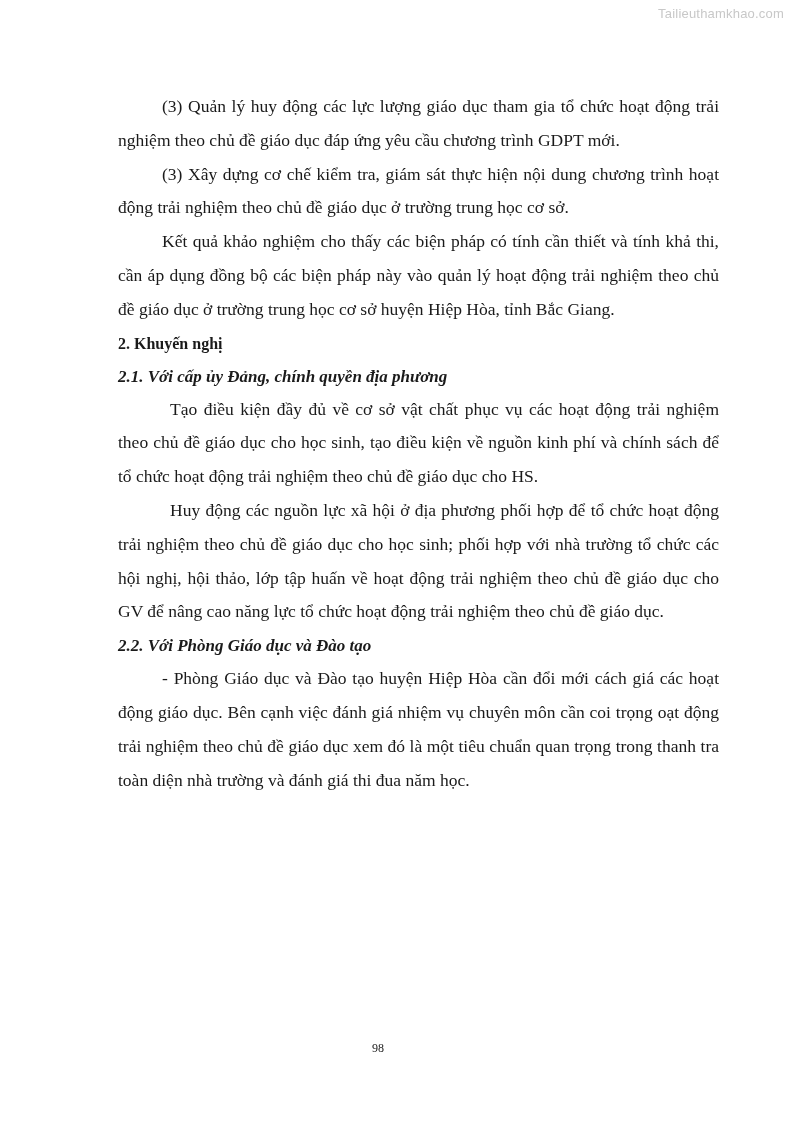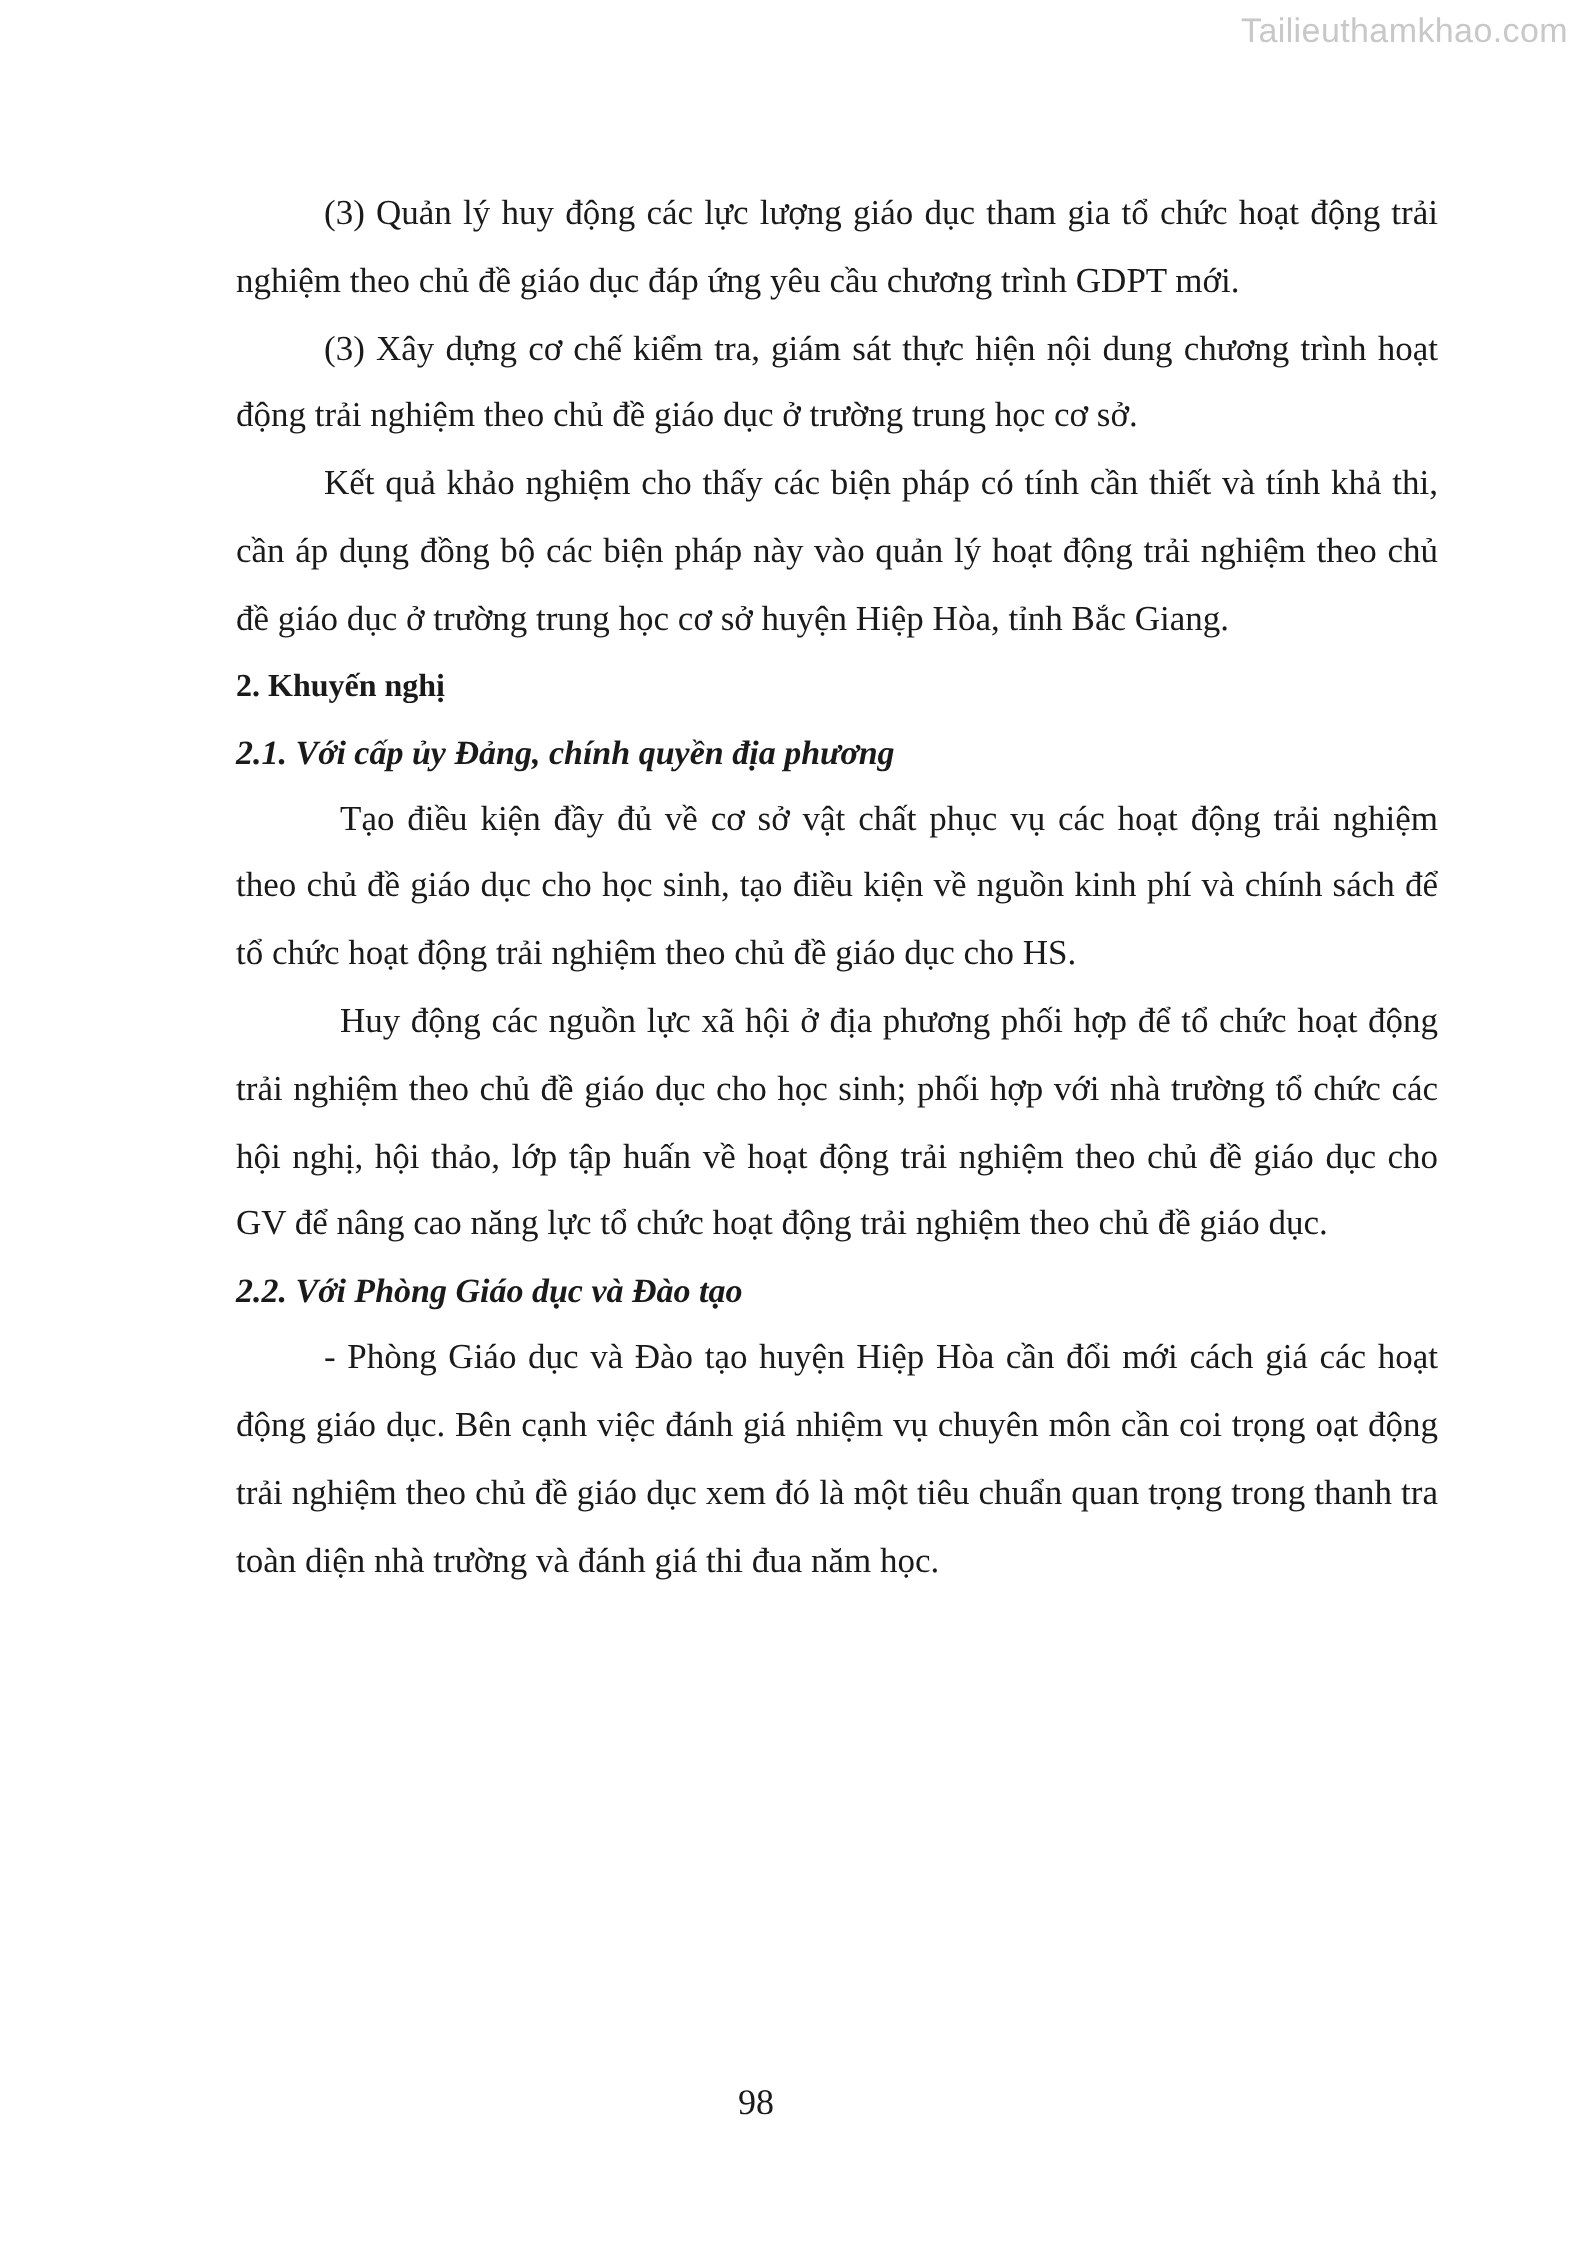--- a/index.html
+++ b/index.html
@@ -1,24 +1,24 @@
 <!DOCTYPE html>
 <html><head>
 <meta charset="utf-8">
 <style>
   html, body { margin: 0; padding: 0; background: #ffffff; }
   body { width: 794px; height: 1123px; position: relative; overflow: hidden; font-family: "Liberation Serif", serif; color: #1a1a1a; }
-  .watermark { position: absolute; top: 6px; right: 10px; font-family: "Liberation Sans", sans-serif; font-size: 17px; color: #c8c8c8; letter-spacing: 0.2px; }
+  .watermark { position: absolute; top: 6px; right: 10px; font-family: "Liberation Sans", sans-serif; font-size: 13px; color: #c8c8c8; letter-spacing: 0.2px; }
   .page { position: absolute; left: 118px; top: 90px; width: 601px; }
   .p { font-size: 17.5px; line-height: 33.8px; text-align: justify; margin: 0; }
   .indent1 { text-indent: 44px; }
   .indent2 { text-indent: 52px; }
   .h2 { font-size: 16px; font-weight: bold; line-height: 33px; margin: 0; }
   .h3 { font-size: 17px; font-weight: bold; font-style: italic; line-height: 33px; margin: 0; }
-  .pagenum { position: absolute; top: 1041px; left: 0; width: 756px; text-align: center; font-size: 18px; font-family: "Liberation Serif", serif; }
+  .pagenum { position: absolute; top: 1041px; left: 0; width: 756px; text-align: center; font-size: 12px; font-family: "Liberation Serif", serif; }
 </style>
 </head>
 <body>
 
 <div class="watermark">Tailieuthamkhao.com</div>
 
 <div class="page">
   <p class="p indent1">(3) Quản lý huy động các lực lượng giáo dục tham gia tổ chức hoạt động trải nghiệm theo chủ đề giáo dục đáp ứng yêu cầu chương trình GDPT mới.</p>
   <p class="p indent1">(3) Xây dựng cơ chế kiểm tra, giám sát thực hiện nội dung chương trình hoạt động trải nghiệm theo chủ đề giáo dục ở trường trung học cơ sở.</p>
   <p class="p indent1">Kết quả khảo nghiệm cho thấy các biện pháp có tính cần thiết và tính khả thi, cần áp dụng đồng bộ các biện pháp này vào quản lý hoạt động trải nghiệm theo chủ đề giáo dục ở trường trung học cơ sở huyện Hiệp Hòa, tỉnh Bắc Giang.</p>

